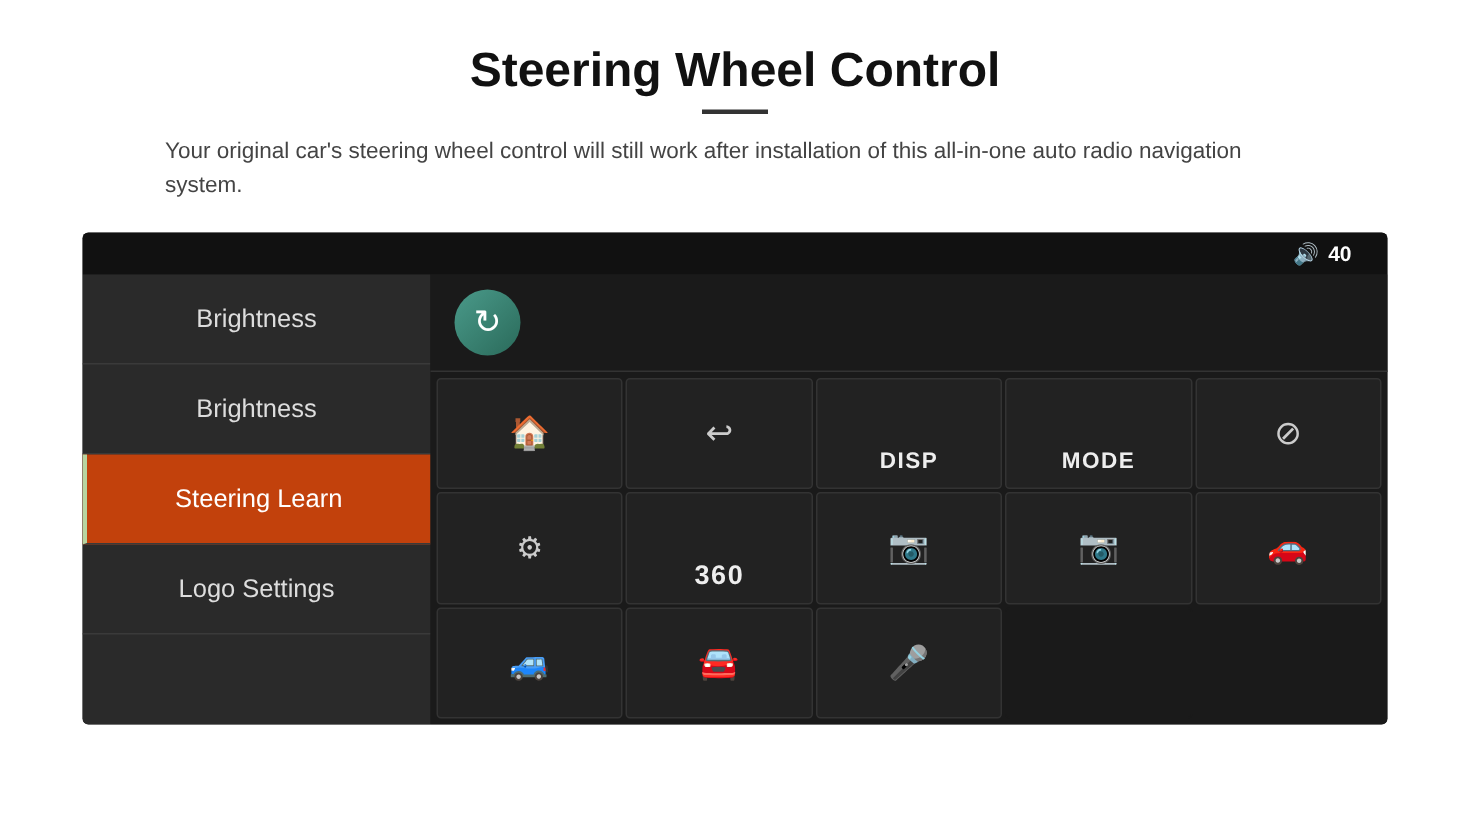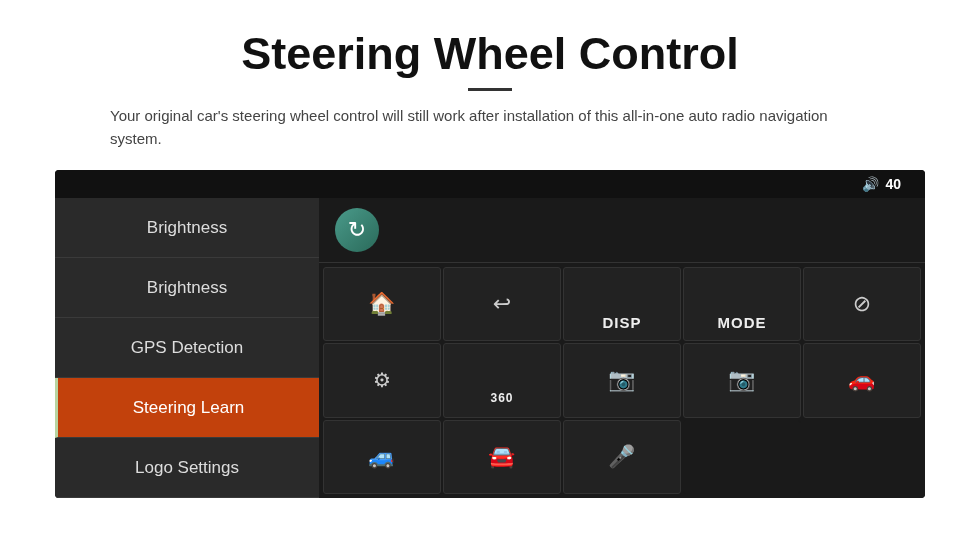--- a/index.html
+++ b/index.html
@@ -7,21 +7,21 @@
       font-family: Arial, sans-serif;
       background: #fff;
       width: 980px;
       min-height: 544px;
       display: flex;
       flex-direction: column;
       align-items: center;
     }
 
     .page-title {
-      font-size: 45px;
+      font-size: 32px;
       font-weight: 900;
       color: #111;
       margin-top: 28px;
       margin-bottom: 8px;
       text-align: center;
     }
 
     .title-divider {
       width: 44px;
       height: 3px;
@@ -69,21 +69,21 @@
     }
 
     
     .main-content {
       display: flex;
       height: 300px;
     }
 
     
     .sidebar {
-      width: 264px;
+      width: 232px;
       background: #2a2a2a;
       display: flex;
       flex-direction: column;
       flex-shrink: 0;
     }
 
     .sidebar-item {
       height: 60px;
       display: flex;
       align-items: center;
@@ -191,23 +191,20 @@
 
   <div class="main-content">
 
     <div class="sidebar">
       <div class="sidebar-item">
         <span>Brightness</span>
       </div>
       <div class="sidebar-item">
         <span>Brightness</span>
       </div>
-      <div class="sidebar-item">
-        <span>GPS Detection</span>
-      </div>
       <div class="sidebar-item active">
         <span>Steering Learn</span>
       </div>
       <div class="sidebar-item">
         <span>Logo Settings</span>
       </div>
     </div>
 
     <div class="right-panel">
 
@@ -232,21 +229,21 @@
           <span class="btn-text">MODE</span>
         </div>
         <div class="grid-btn">
           <span class="btn-icon">⊘</span>
         </div>
 
         <div class="grid-btn">
           <span style="font-size:20px; color:#ccc;">⚙</span>
         </div>
         <div class="grid-btn">
-          <span class="btn-text" style="font-size:12px; font-weight:900;">360</span>
+          <span class="btn-text" style="font-size:18px; font-weight:900;">360</span>
         </div>
         <div class="grid-btn">
           <span class="btn-icon">📷</span>
         </div>
         <div class="grid-btn">
           <span class="btn-icon">📷</span>
         </div>
 
         <div class="grid-btn">
           <span class="btn-icon">🚗</span>

